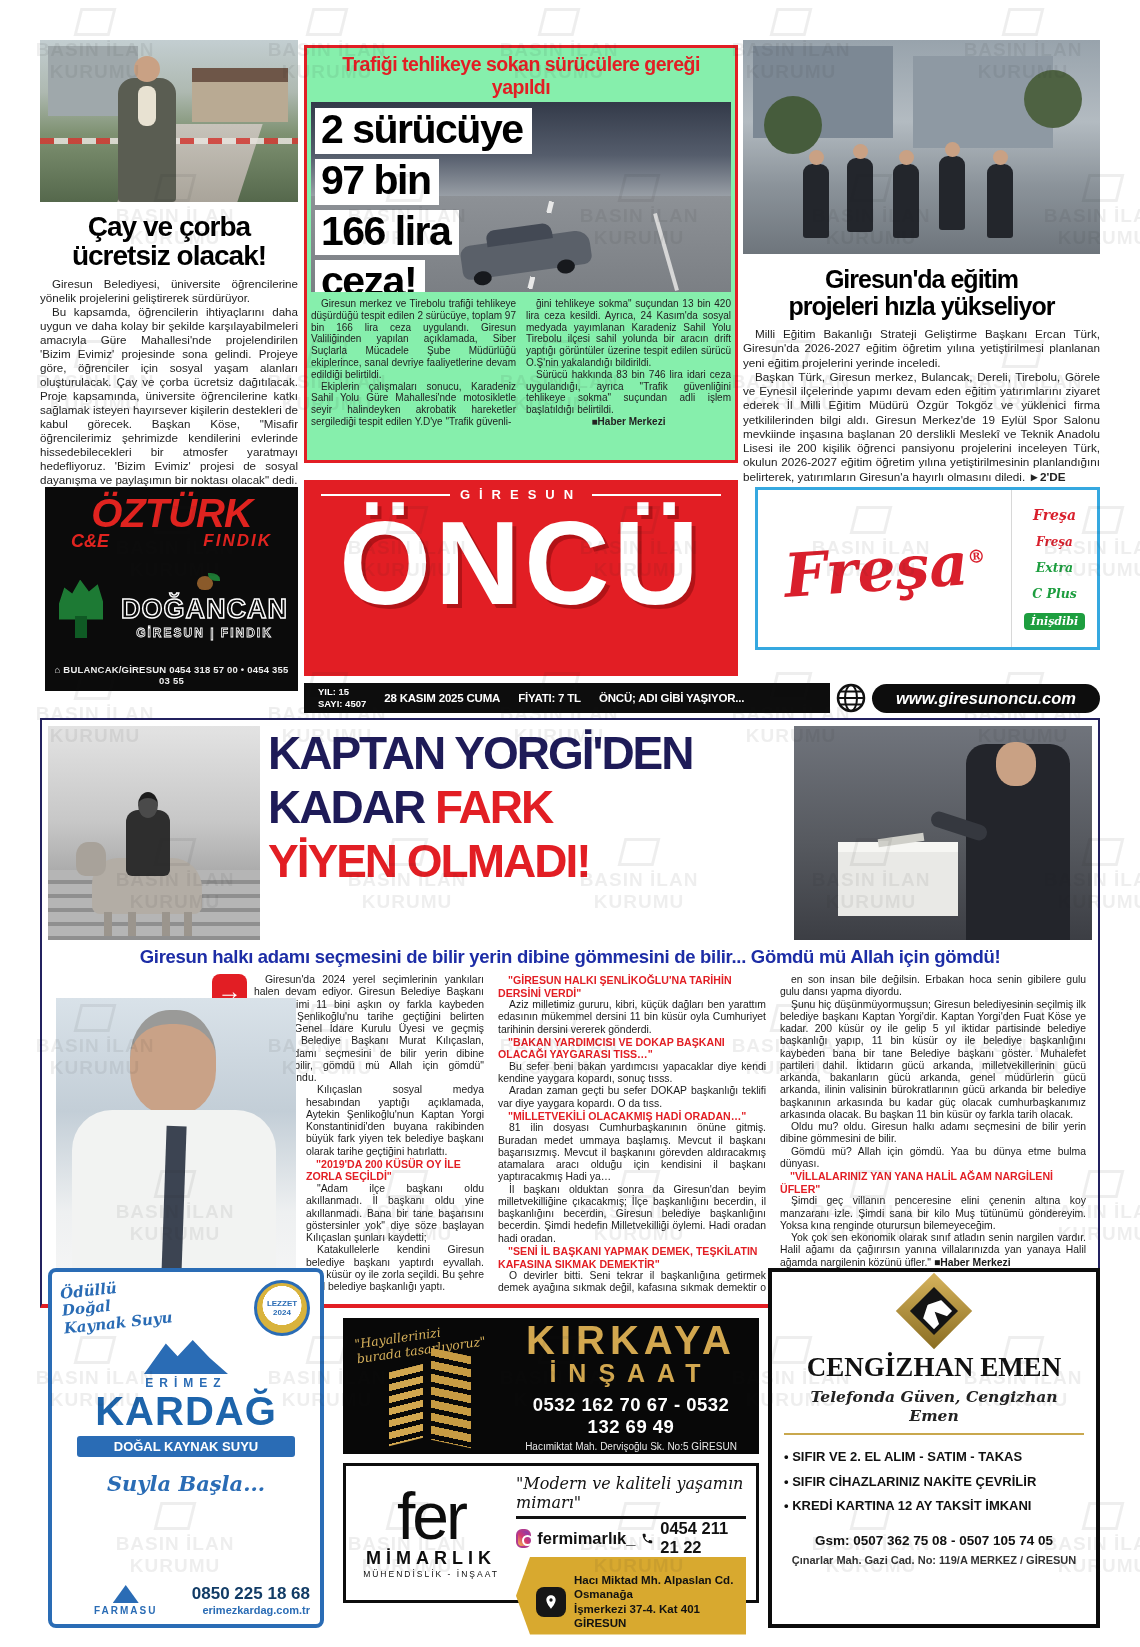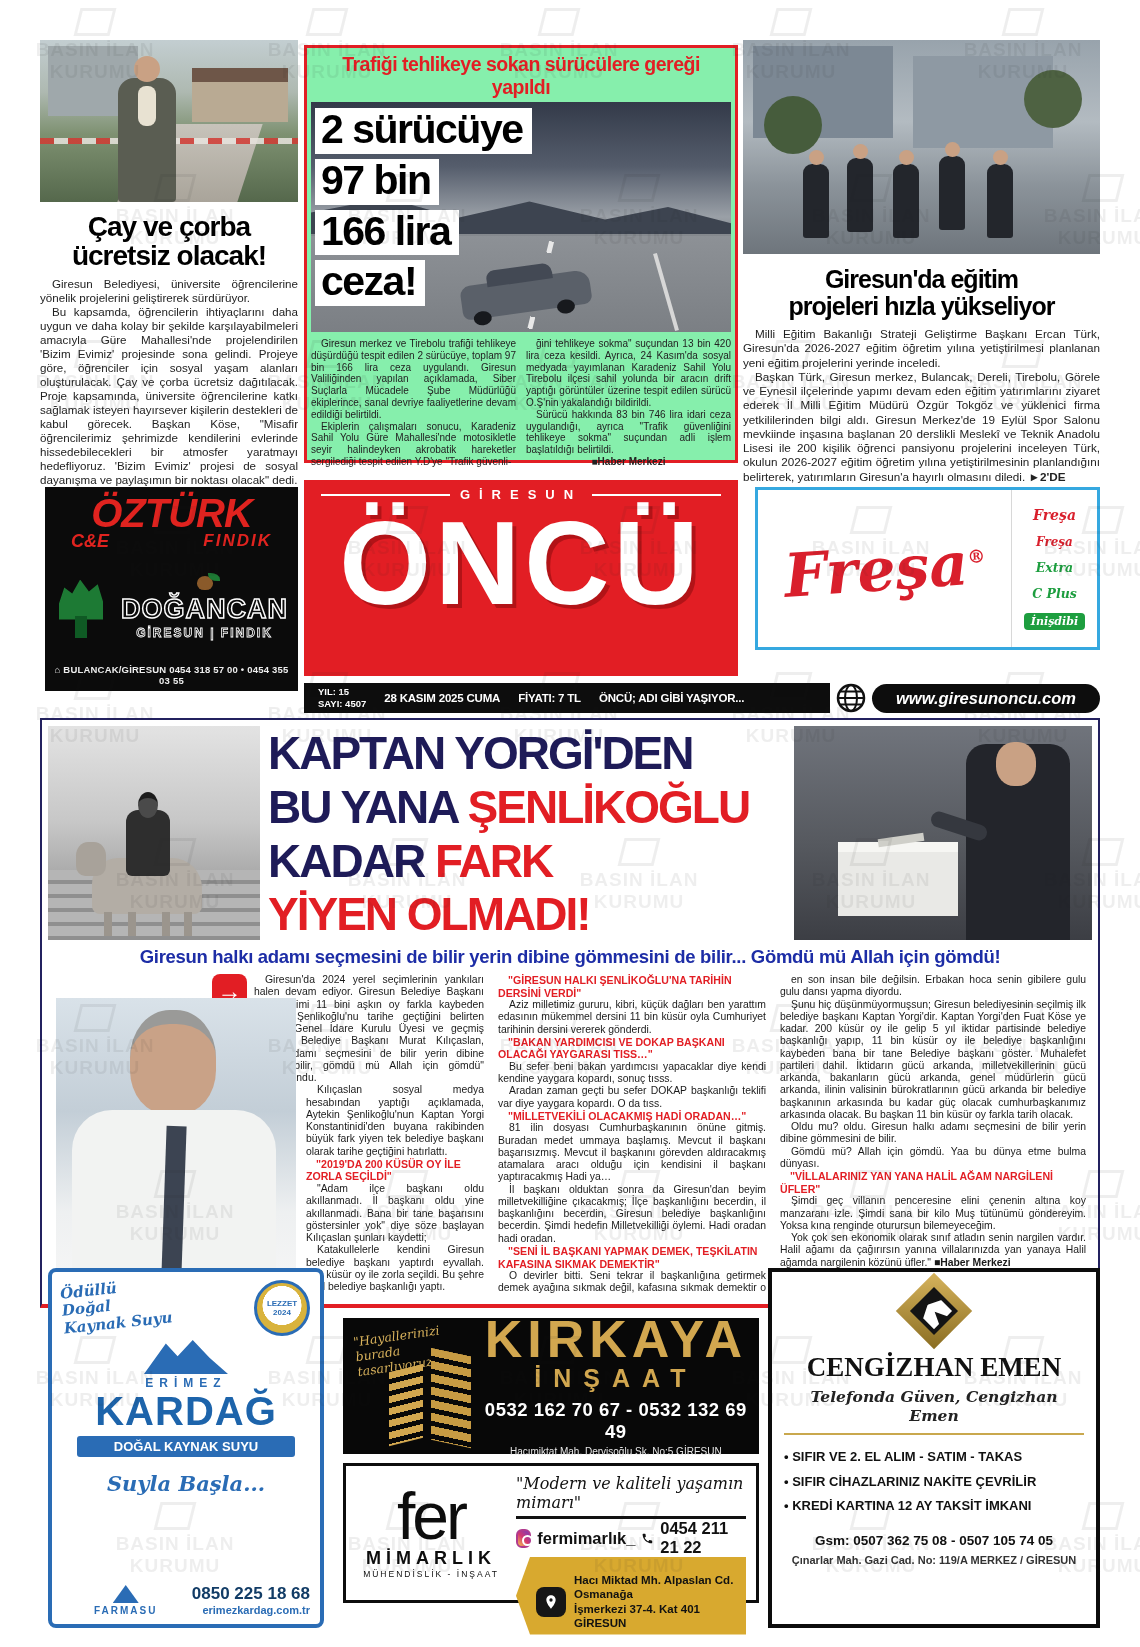--- a/index.html
+++ b/index.html
@@ -27,21 +27,21 @@
   .cay-man { position:absolute; left:78px; top:38px; width:58px; height:124px; background:#5a5d52; border-radius:16px 16px 4px 4px; }
   .cay-man::before { content:""; position:absolute; left:16px; top:-22px; width:26px; height:26px; border-radius:50%; background:#c9a184; }
   .cay-man::after { content:""; position:absolute; left:20px; top:8px; width:18px; height:40px; background:#e8e2d2; border-radius:8px; }
   .cay-hl { margin-top:10px; font-size:28px; line-height:1.04; font-weight:900; letter-spacing:-1px; text-align:center; color:#000; }
   .cay-body { margin-top:7px; font-size:11.6px; line-height:1.21; }
   .cay-byline { text-align:center; font-weight:bold; font-size:11px; margin-top:2px; }
 
   
   .art-ceza { left:304px; top:45px; width:434px; height:418px; border:3px solid #e21e24; background:#86efac; padding:3px 4px; }
   .ceza-kicker { color:#e21e24; font-weight:900; font-size:19.5px; letter-spacing:-0.5px; text-align:center; padding:2px 0 3px; }
-  .ceza-media { height:230px; background:linear-gradient(180deg,#333a49 0%,#555d6c 28%,#9aa0a7 50%,#84888d 58%,#70747a 100%); }
+  .ceza-media { height:190px; background:linear-gradient(180deg,#333a49 0%,#555d6c 28%,#9aa0a7 50%,#84888d 58%,#70747a 100%); }
   .cz-mtn { position:absolute; left:0; top:96px; width:100%; height:36px; background:#3d4450; clip-path:polygon(0 100%,0 40%,18% 0,35% 55%,52% 10%,70% 60%,85% 25%,100% 70%,100% 100%); }
   .cz-road { position:absolute; left:0; bottom:0; width:100%; height:96px; background:linear-gradient(180deg,#8d9196,#7b7f84); }
   .cz-lane { position:absolute; left:54%; bottom:0; width:5px; height:92px; background:repeating-linear-gradient(180deg,#e8e8e8 0 12px,transparent 12px 26px); transform:rotate(14deg); }
   .cz-lane2 { position:absolute; left:84%; bottom:0; width:4px; height:80px; background:#d7d7d7; transform:rotate(-16deg); }
   .cz-car { position:absolute; left:150px; bottom:20px; width:130px; height:34px; background:#5a6069; border-radius:10px 14px 8px 8px; transform:rotate(-8deg); }
   .cz-car::before { content:""; position:absolute; left:28px; top:-12px; width:66px; height:16px; background:#434954; border-radius:8px 10px 0 0; }
   .cz-car::after { content:""; position:absolute; left:10px; bottom:-7px; width:18px; height:14px; background:#17191d; border-radius:50%; box-shadow:84px 0 0 #17191d; }
   .ceza-hl { position:absolute; left:4px; top:6px; display:flex; flex-direction:column; align-items:flex-start; gap:5px; }
   .ceza-hl span { display:inline-block; background:#fff; color:#000; font-weight:900; font-size:41px; letter-spacing:-1.5px; line-height:1.02; padding:1px 9px 3px 6px; }
   .ceza-body { margin-top:6px; height:140px; overflow:hidden; column-count:2; column-gap:10px; font-size:10px; line-height:1.18; }
@@ -147,21 +147,21 @@
   .kd-phone { text-align:right; }
   .kd-tel { font-weight:900; font-size:17px; color:#123c66; }
   .kd-web { font-size:11px; color:#2a6cb5; font-weight:bold; }
 
   .ad-kirkaya { left:343px; top:1318px; width:416px; height:136px; background:#080808; color:#d2a74f; padding:8px 12px; display:flex; gap:10px; }
   .kk-left { width:150px; position:relative; }
   .kk-quote { font-family:"DejaVu Serif", serif; font-style:italic; font-size:12.5px; color:#d8b25c; transform:rotate(-8deg); line-height:1.2; }
   .kk-tower { position:absolute; left:34px; bottom:4px; width:34px; height:74px; background:repeating-linear-gradient(180deg,#d2a74f 0 7px,#080808 7px 12px); transform:skewY(-14deg); }
   .kk-tower2 { position:absolute; left:76px; bottom:2px; width:40px; height:92px; background:repeating-linear-gradient(180deg,#c79b43 0 8px,#080808 8px 13px); transform:skewY(12deg); }
   .kk-right { flex:1; text-align:center; display:flex; flex-direction:column; justify-content:center; }
-  .kk-brand { font-weight:900; font-size:52px; letter-spacing:5px; line-height:.95; color:#d2a74f; }
+  .kk-brand { font-weight:900; font-size:40px; letter-spacing:5px; line-height:.95; color:#d2a74f; }
   .kk-brand2 { font-weight:700; font-size:25px; letter-spacing:12px; color:#d2a74f; }
   .kk-phones { color:#fff; font-weight:900; font-size:18.5px; margin-top:6px; letter-spacing:.5px; }
   .kk-addr { color:#e8e8e8; font-size:10px; margin-top:3px; }
 
   .ad-fer { left:343px; top:1463px; width:416px; height:140px; background:#fff; border:3px solid #0d0d0d; display:flex; padding:6px 10px; gap:10px; }
   .fer-left { width:150px; text-align:center; border-right:0; display:flex; flex-direction:column; justify-content:center; }
   .fer-logo { font-size:66px; line-height:.9; font-weight:400; letter-spacing:-3px; color:#0d0d0d; }
   .fer-brand { font-size:18px; letter-spacing:5px; font-weight:bold; color:#0d0d0d; margin-top:2px; }
   .fer-sub { font-size:8.5px; letter-spacing:2px; color:#0d0d0d; }
   .fer-right { flex:1; display:flex; flex-direction:column; justify-content:space-between; padding:2px 0; }
@@ -308,21 +308,20 @@
       <div class="dk-donkey"></div>
       <div class="dk-rider"></div>
     </div>
     <div class="photo ph-ballot">
       <div class="bl-box"></div>
       <div class="bl-slot"></div>
       <div class="bl-man"></div>
     </div>
     <div class="m-hl">
       <div class="line dk">KAPTAN YORGİ'DEN</div>
-      <div class="line"><span class="dk">BU YANA </span><span class="rd">ŞENLİKOĞLU</span></div>
       <div class="line"><span class="dk">KADAR </span><span class="rd">FARK</span></div>
       <div class="line rd">YİYEN OLMADI!</div>
     </div>
     <div class="m-sub">Giresun halkı adamı seçmesini de bilir yerin dibine gömmesini de bilir... Gömdü mü Allah için gömdü!</div>
 
     <div class="m-body">
       <div class="m-col1">
         <div class="portrait">
           <div class="pt-head"></div>
           <div class="pt-shirt"></div>

